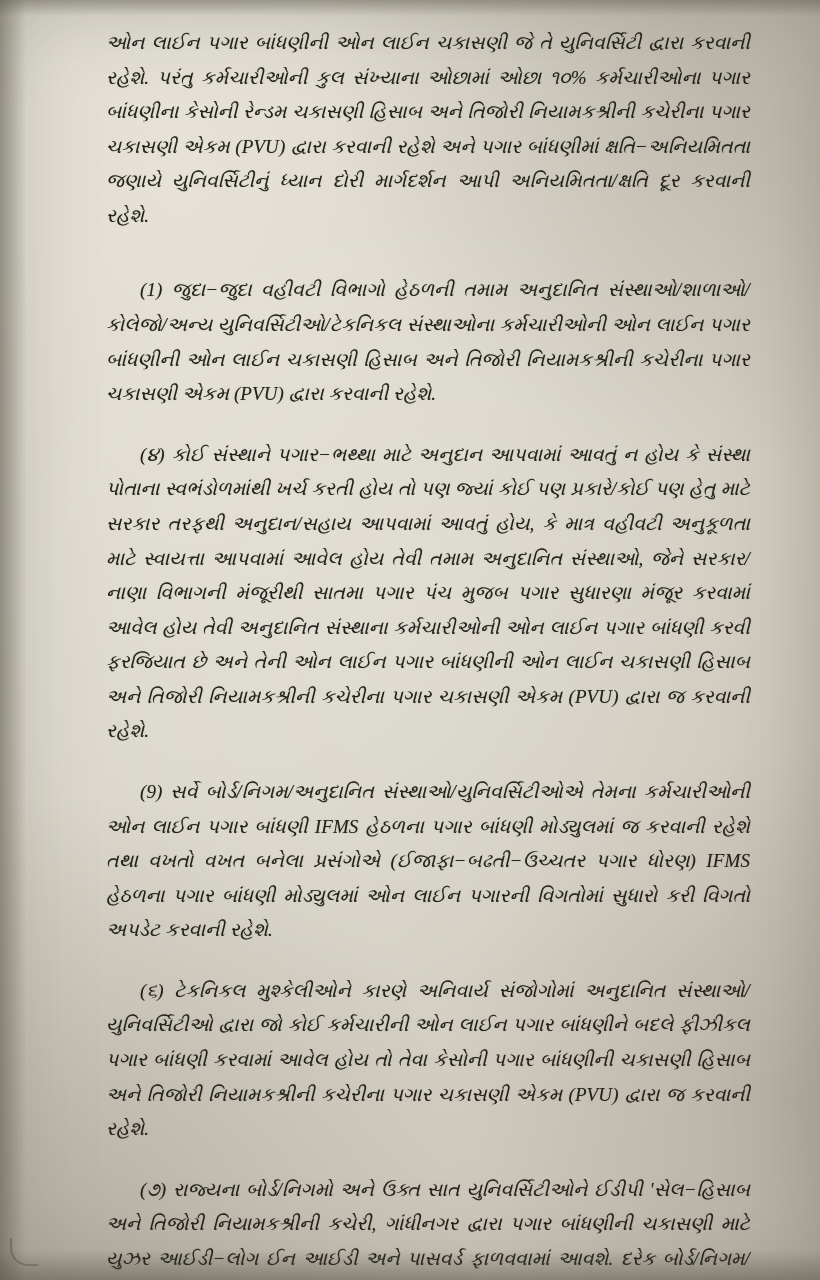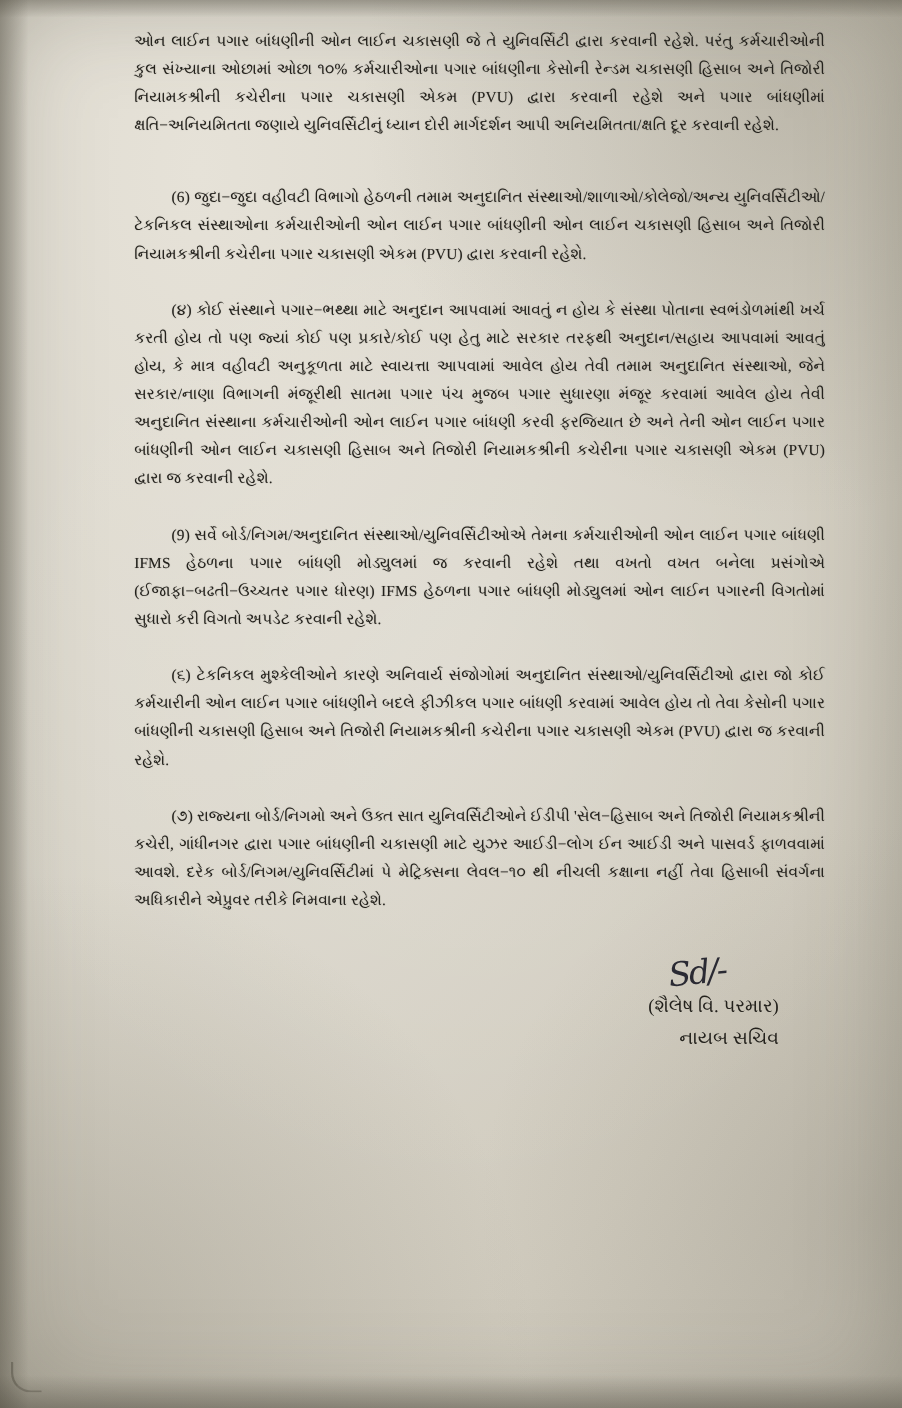--- a/index.html
+++ b/index.html
@@ -47,28 +47,29 @@
     height: 1280px;
     padding: 0;
   }
   .content {
     position: relative;
     z-index: 2;
     padding: 26px 70px 0 106px;
     color: #1d1c18;
   }
   p.para {
-    margin: 0 0 26px 16px;
-    font-size: 14px;
+    margin: 0 0 26px 0;
+    font-size: 19px;
     line-height: 1.82;
     letter-spacing: 0.1px;
     text-align: justify;
     text-justify: inter-word;
     color: #23211c;
     text-shadow: 0 0 1px rgba(40,38,32,0.35);
+    font-style: italic;
   }
   p.first {
     margin-bottom: 40px;
   }
   p.indent {
     text-indent: 34px;
   }
   .closing-block {
     margin-top: 34px;
     padding-left: 120px;
@@ -151,21 +152,21 @@
   <div class="edge-top"></div>
   <div class="edge-left"></div>
   <div class="edge-bottom"></div>
   <div class="corner-curl"></div>
 
   <div class="sheet">
     <div class="content">
 
       <p class="para first">ઓન લાઈન પગાર બાંધણીની ઓન લાઈન ચકાસણી જે તે યુનિવર્સિટી દ્વારા કરવાની રહેશે. પરંતુ કર્મચારીઓની કુલ સંખ્યાના ઓછામાં ઓછા ૧૦% કર્મચારીઓના પગાર બાંધણીના કેસોની રેન્ડમ ચકાસણી હિસાબ અને તિજોરી નિયામકશ્રીની કચેરીના પગાર ચકાસણી એકમ (PVU) દ્વારા કરવાની રહેશે અને પગાર બાંધણીમાં ક્ષતિ−અનિયમિતતા જણાયે યુનિવર્સિટીનું ધ્યાન દોરી માર્ગદર્શન આપી અનિયમિતતા/ક્ષતિ દૂર કરવાની રહેશે.</p>
 
-      <p class="para indent">(6)   જુદા−જુદા વહીવટી વિભાગો હેઠળની તમામ અનુદાનિત સંસ્થાઓ/શાળાઓ/કોલેજો/અન્ય યુનિવર્સિટીઓ/ટેકનિકલ સંસ્થાઓના કર્મચારીઓની ઓન લાઈન પગાર બાંધણીની ઓન લાઈન ચકાસણી હિસાબ અને તિજોરી નિયામકશ્રીની કચેરીના પગાર ચકાસણી એકમ (PVU) દ્વારા કરવાની રહેશે.</p>
+      <p class="para indent">(1)   જુદા−જુદા વહીવટી વિભાગો હેઠળની તમામ અનુદાનિત સંસ્થાઓ/શાળાઓ/કોલેજો/અન્ય યુનિવર્સિટીઓ/ટેકનિકલ સંસ્થાઓના કર્મચારીઓની ઓન લાઈન પગાર બાંધણીની ઓન લાઈન ચકાસણી હિસાબ અને તિજોરી નિયામકશ્રીની કચેરીના પગાર ચકાસણી એકમ (PVU) દ્વારા કરવાની રહેશે.</p>
 
       <p class="para indent">(૪)   કોઈ સંસ્થાને પગાર−ભથ્થા માટે અનુદાન આપવામાં આવતું ન હોય કે સંસ્થા પોતાના સ્વભંડોળમાંથી ખર્ચ કરતી હોય તો પણ જ્યાં કોઈ પણ પ્રકારે/કોઈ પણ હેતુ માટે સરકાર તરફથી અનુદાન/સહાય આપવામાં આવતું હોય, કે માત્ર વહીવટી અનુકૂળતા માટે સ્વાયત્તા આપવામાં આવેલ હોય તેવી તમામ અનુદાનિત સંસ્થાઓ, જેને સરકાર/નાણા વિભાગની મંજૂરીથી સાતમા પગાર પંચ મુજબ પગાર સુધારણા મંજૂર કરવામાં આવેલ હોય તેવી અનુદાનિત સંસ્થાના કર્મચારીઓની ઓન લાઈન પગાર બાંધણી કરવી ફરજિયાત છે અને તેની ઓન લાઈન પગાર બાંધણીની ઓન લાઈન ચકાસણી હિસાબ અને તિજોરી નિયામકશ્રીની કચેરીના પગાર ચકાસણી એકમ (PVU) દ્વારા જ કરવાની રહેશે.</p>
 
       <p class="para indent">(9)   સર્વે બોર્ડ/નિગમ/અનુદાનિત સંસ્થાઓ/યુનિવર્સિટીઓએ તેમના કર્મચારીઓની ઓન લાઈન પગાર બાંધણી IFMS હેઠળના પગાર બાંધણી મોડ્યુલમાં જ કરવાની રહેશે તથા વખતો વખત બનેલા પ્રસંગોએ (ઈજાફા−બઢતી−ઉચ્ચતર પગાર ધોરણ) IFMS હેઠળના પગાર બાંધણી મોડ્યુલમાં ઓન લાઈન પગારની વિગતોમાં સુધારો કરી વિગતો અપડેટ કરવાની રહેશે.</p>
 
       <p class="para indent">(૬)   ટેકનિકલ મુશ્કેલીઓને કારણે અનિવાર્ય સંજોગોમાં અનુદાનિત સંસ્થાઓ/યુનિવર્સિટીઓ દ્વારા જો કોઈ કર્મચારીની ઓન લાઈન પગાર બાંધણીને બદલે ફીઝીકલ પગાર બાંધણી કરવામાં આવેલ હોય તો તેવા કેસોની પગાર બાંધણીની ચકાસણી હિસાબ અને તિજોરી નિયામકશ્રીની કચેરીના પગાર ચકાસણી એકમ (PVU) દ્વારા જ કરવાની રહેશે.</p>
 
       <p class="para indent">(૭)   રાજ્યના બોર્ડ/નિગમો અને ઉક્ત સાત યુનિવર્સિટીઓને ઈડીપી 'સેલ−હિસાબ અને તિજોરી નિયામકશ્રીની કચેરી, ગાંધીનગર દ્વારા પગાર બાંધણીની ચકાસણી માટે યુઝર આઈડી−લોગ ઈન આઈડી અને પાસવર્ડ ફાળવવામાં આવશે. દરેક બોર્ડ/નિગમ/યુનિવર્સિટીમાં પે મેટ્રિક્સના લેવલ−૧૦ થી નીચલી કક્ષાના નહીં તેવા હિસાબી સંવર્ગના અધિકારીને એપ્રુવર તરીકે નિમવાના રહેશે.</p>
 
 

